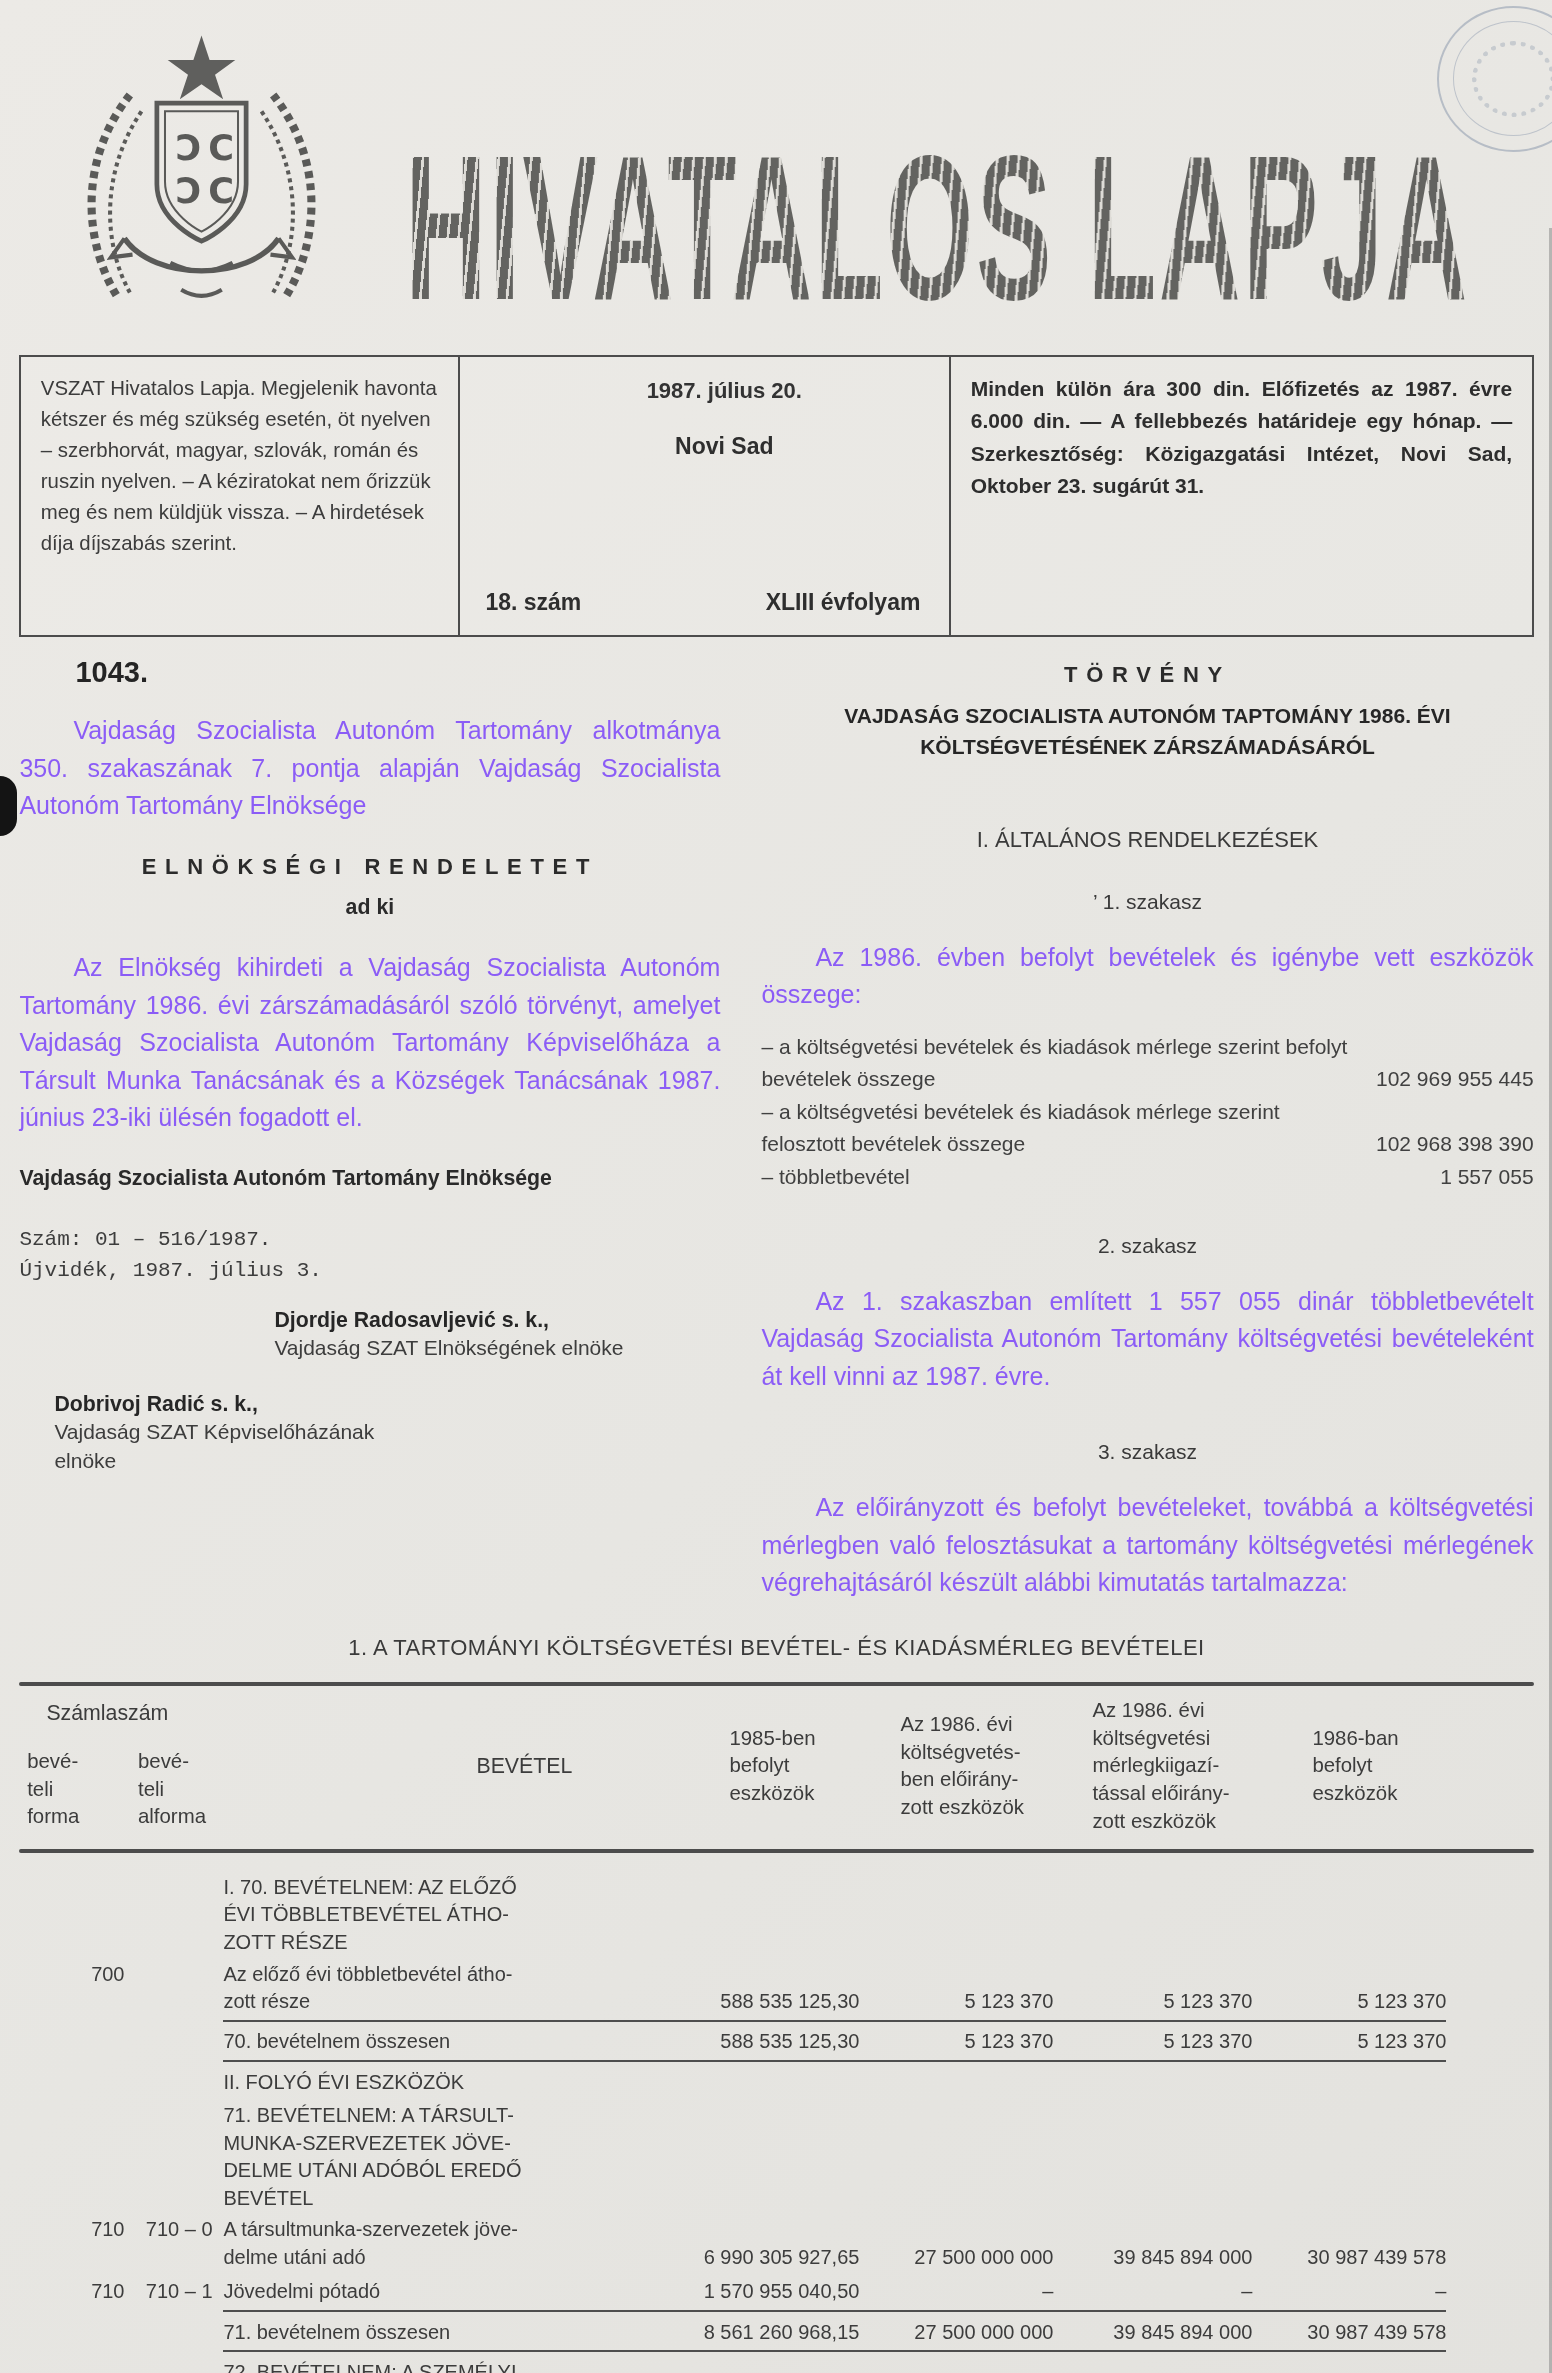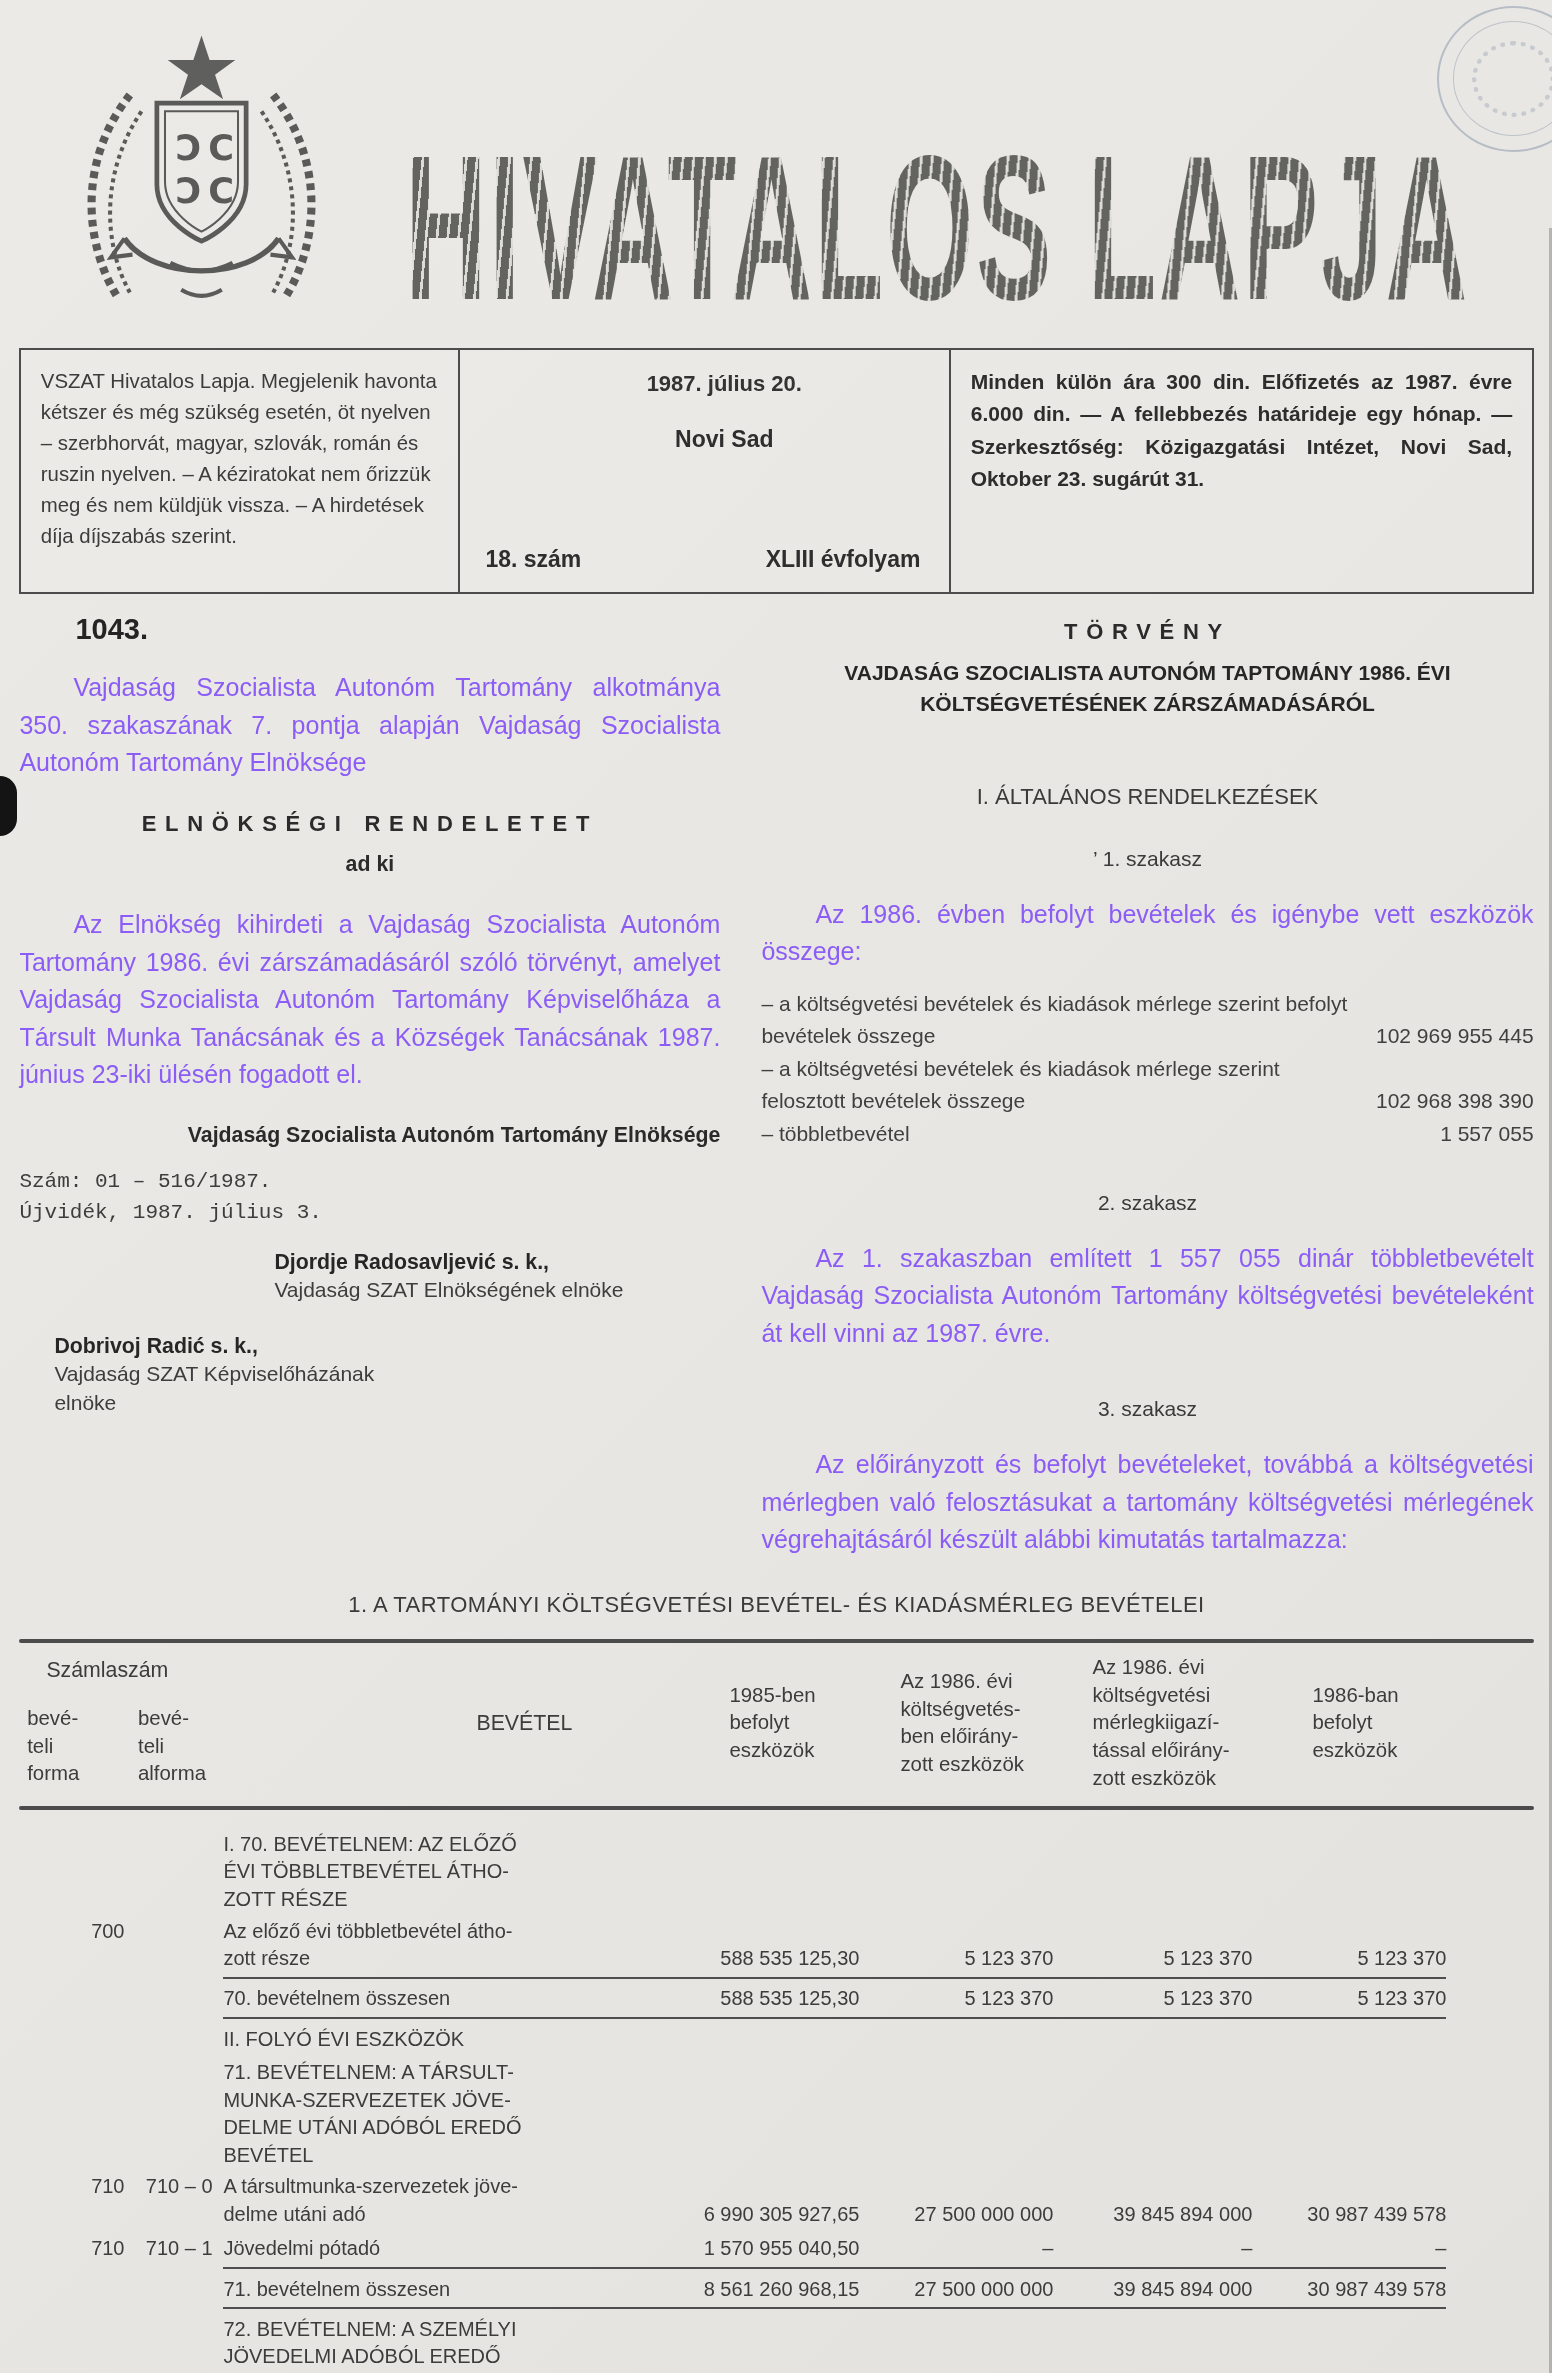--- a/index.html
+++ b/index.html
@@ -38,21 +38,21 @@
   }
   @supports (-webkit-background-clip:text) {
     .title-main {
       background:repeating-linear-gradient(100deg,#636360 0 14.6px,#dedcd7 14.6px 19.4px);
       -webkit-background-clip:text; background-clip:text; color:transparent;
     }
   }
 
   
   .infobox {
-    margin-top:6px; height:246px;
+    margin-top:13px; height:282px;
     display:grid; grid-template-columns:437px 493px 1fr;
     border:2.9px solid #4c4c4c; background:rgba(255,255,255,.06);
   }
   .infobox .cell { padding:15.5px 19.4px; }
   .cell-left { font-size:20.4px; line-height:1.52; color:#3c3c3c; }
   .cell-mid { position:relative; border-left:2.9px solid #4c4c4c; border-right:2.9px solid #4c4c4c; }
   .cell-mid .date { position:absolute; top:21.3px; width:100%; text-align:center; font-size:22px; font-weight:700; color:#333; }
   .cell-mid .city { position:absolute; top:76px; width:100%; text-align:center; font-size:23px; font-weight:700; color:#2e2e2e; }
   .cell-mid .issue { position:absolute; left:25px; bottom:19.4px; font-size:23px; font-weight:700; color:#2e2e2e; }
   .cell-mid .volume { position:absolute; right:29px; bottom:19.4px; font-size:23px; font-weight:700; color:#2e2e2e; }
@@ -62,21 +62,21 @@
   .columns { display:grid; grid-template-columns:701px 1fr; column-gap:41px; margin-top:15.5px; }
   .para { font-size:25px; line-height:1.5; text-align:justify; color:#8b5cf6; }
   .indent { text-indent:54px; }
   .art-num { font-size:29px; font-weight:700; color:#242424; margin:3.9px 0 23px 56px; }
   .c-heading { text-align:center; font-weight:700; color:#2b2b2b; font-size:22px; }
   .spaced { letter-spacing:8.7px; }
   .adki { text-align:center; font-weight:700; font-size:21.3px; color:#2b2b2b; margin-top:15.5px; }
   .decree-title { font-weight:700; font-size:22px; line-height:1.45; color:#262626;
                   text-align:justify; text-align-last:center; margin-top:7.8px; }
   .lead-gap { margin-top:29px; }
-  .org-line { text-align:right; font-weight:700; font-size:21.3px; color:#2a2a2a; margin:29px 0 18px; }
+  .org-line { text-align:left; font-weight:700; font-size:21.3px; color:#2a2a2a; margin:29px 0 33px; }
   .refline { font-size:21px; line-height:1.5; color:#3d3d3d;font-family:Liberation Mono, monospace; }
   .sig { }
   .sig-name { font-weight:700; font-size:21.3px; color:#262626; }
   .sig-title { font-size:21px; color:#3d3d3d; line-height:1.4; }
   .sig1 { width:446px; margin-left:auto; margin-top:21.3px; }
   .sig2 { width:417px; margin-left:35px; margin-top:29px; }
   .pre { white-space:pre-line; }
 
   .col-right { padding-top:9.7px; }
   .law-title { font-weight:700; font-size:21px; line-height:1.5; color:#262626; text-align:center; margin-top:11.6px; }

